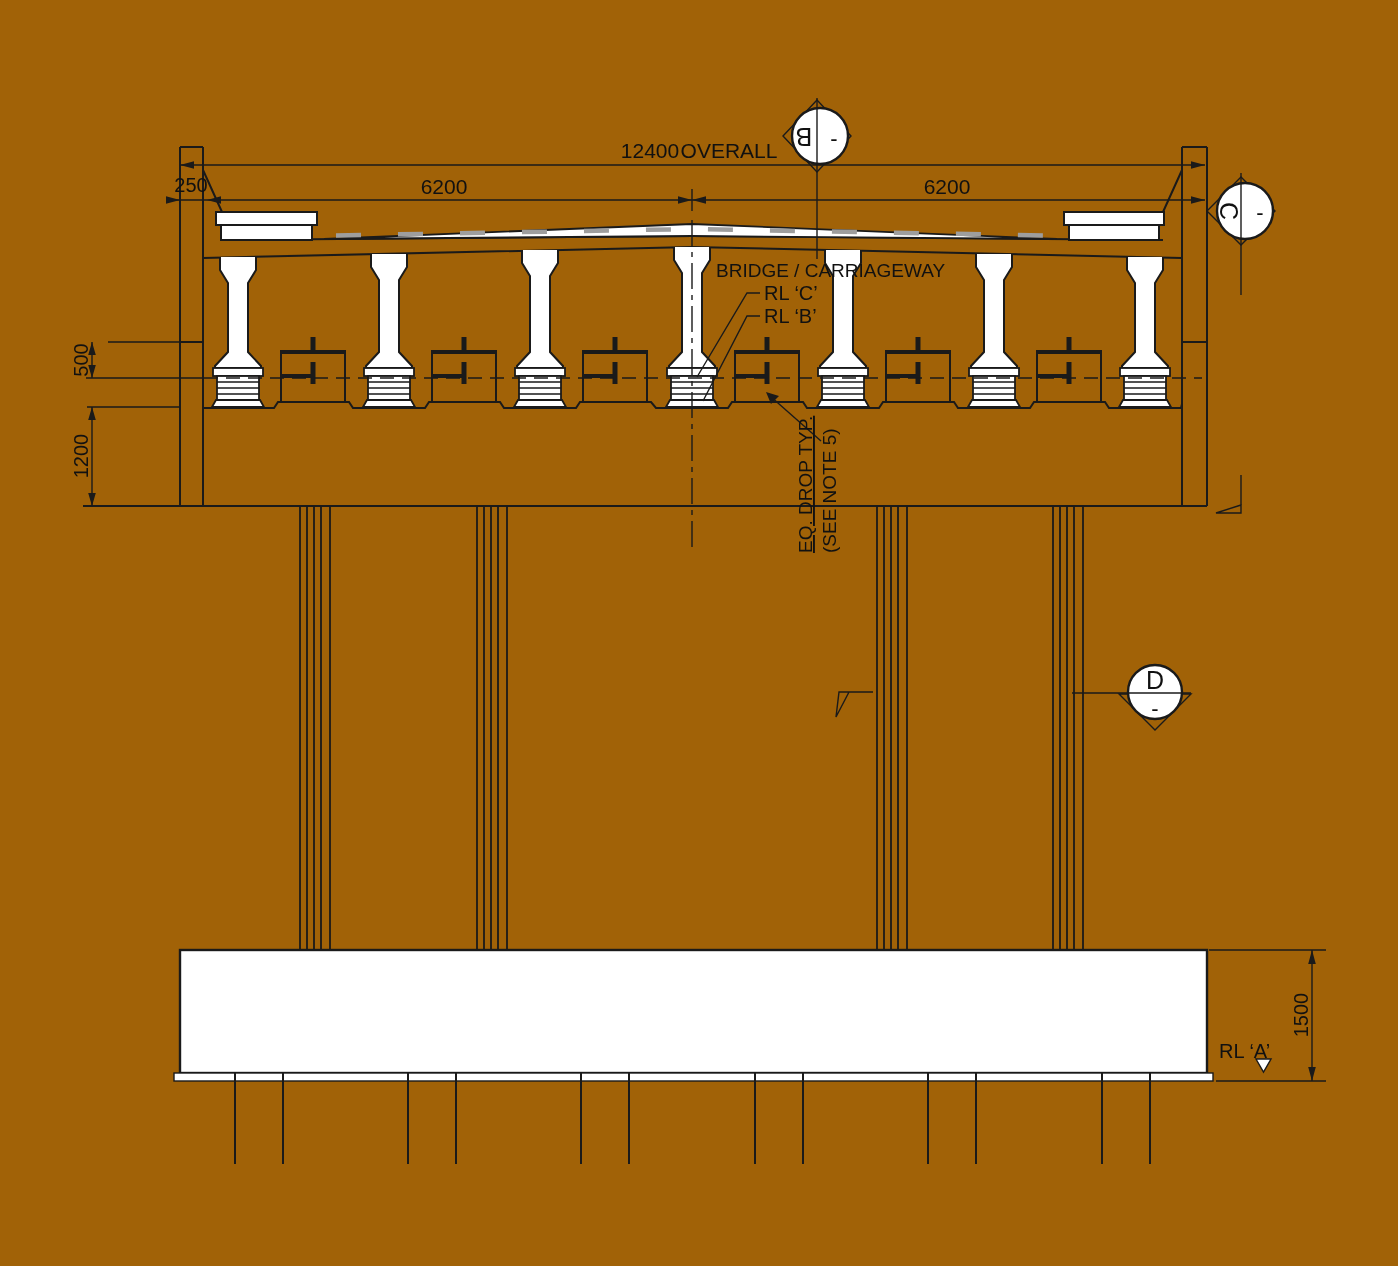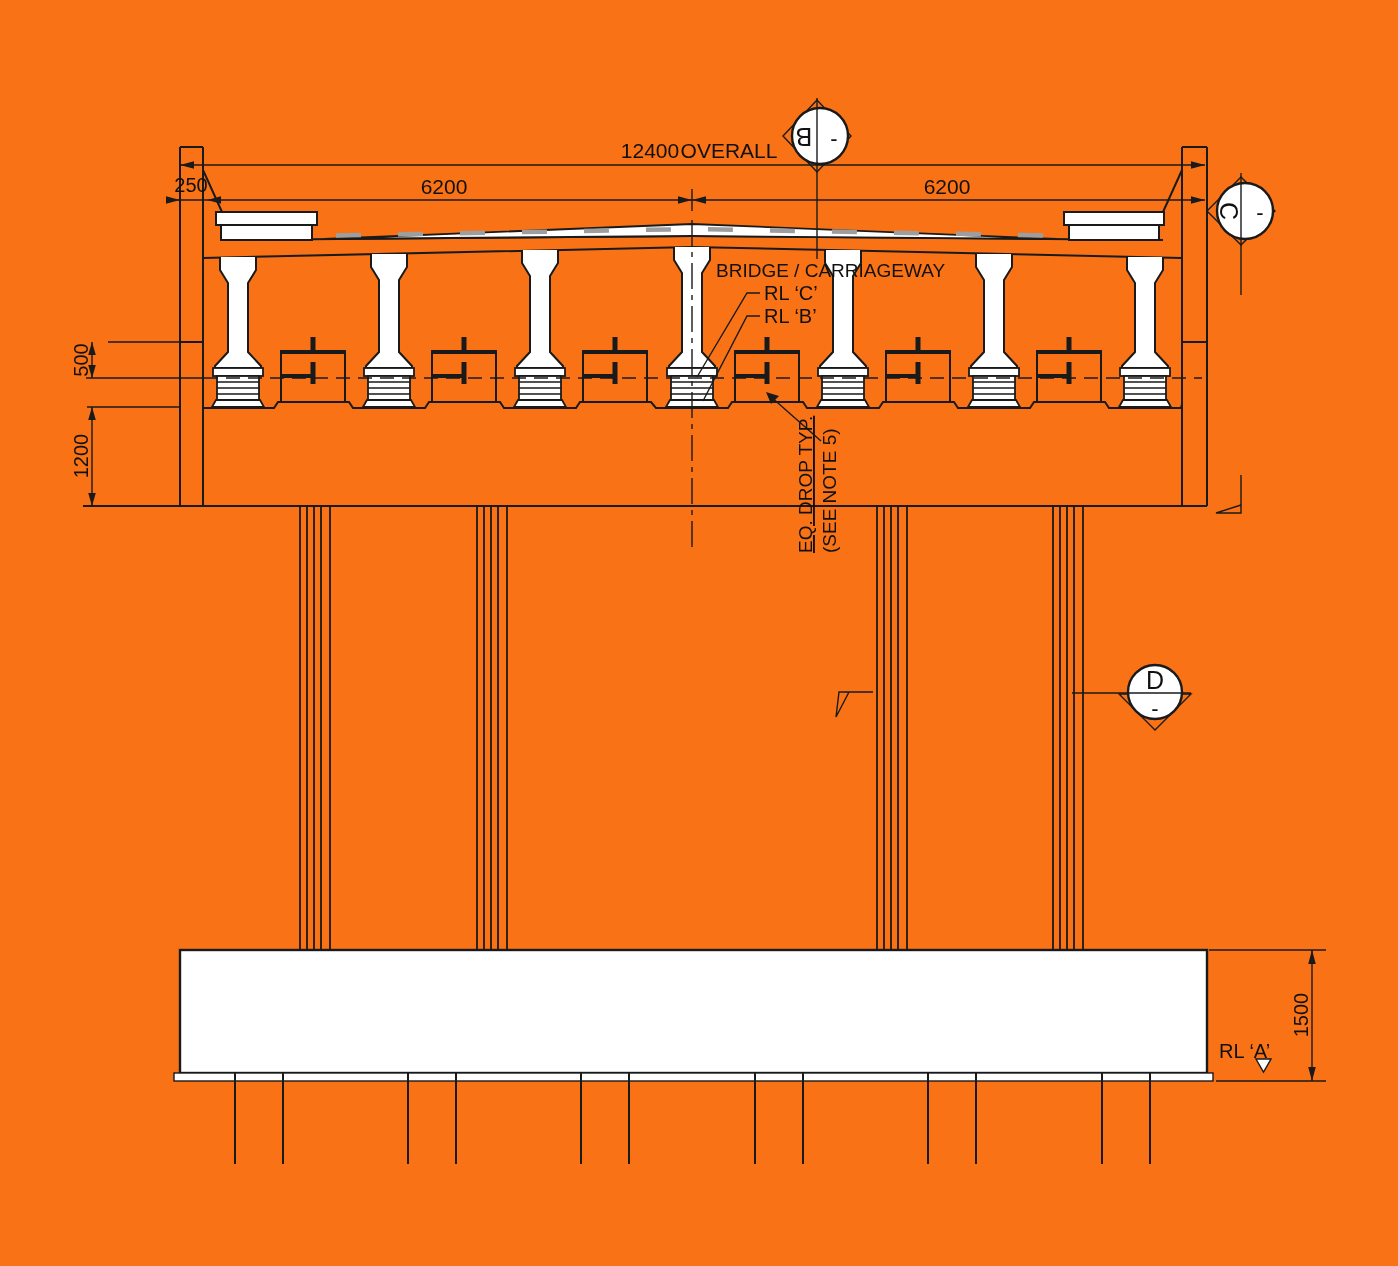--- a/index.html
+++ b/index.html
@@ -1,16 +1,16 @@
 <!DOCTYPE html>
 <html><head>
 <meta charset="utf-8">
 <style>
   html,body{margin:0;padding:0;background:#fff;}
-  .sheet{width:1398px;height:1266px;background:#f97316;position:relative;font-family:"Liberation Sans",sans-serif;}
+  .sheet{width:1398px;height:1266px;background:#a16207;position:relative;font-family:"Liberation Sans",sans-serif;}
   svg{display:block;}
   .ln{stroke:#1a1a1a;stroke-width:2;fill:none;stroke-linejoin:miter;stroke-linecap:butt;}
   .thin{stroke-width:1.4;}
   .med{stroke-width:1.8;}
   .thick{stroke-width:2.4;}
   .b4{stroke-width:4.2;}
   .b5{stroke-width:5;}
   .fw{fill:#ffffff;}
   .arr{fill:#1a1a1a;stroke:none;}
   text{fill:#111111;font-family:"Liberation Sans",sans-serif;}

